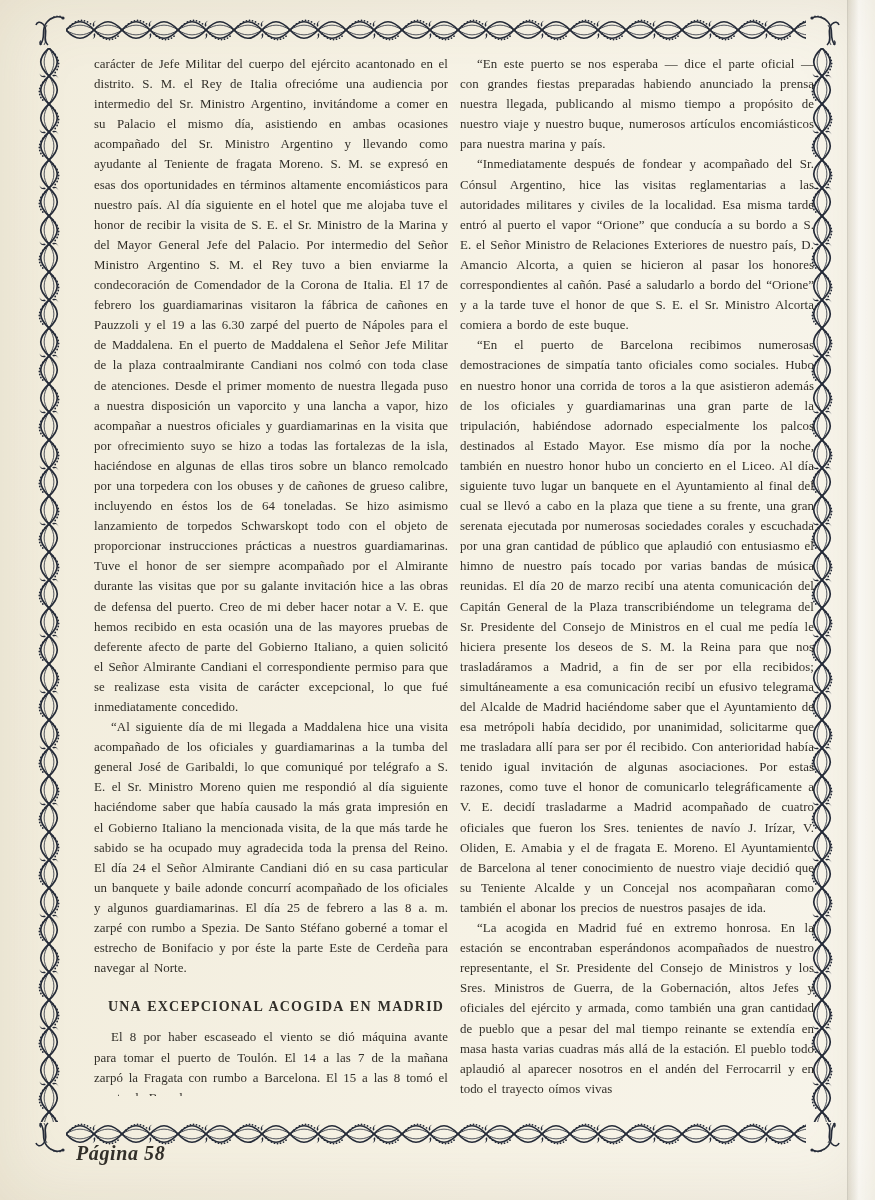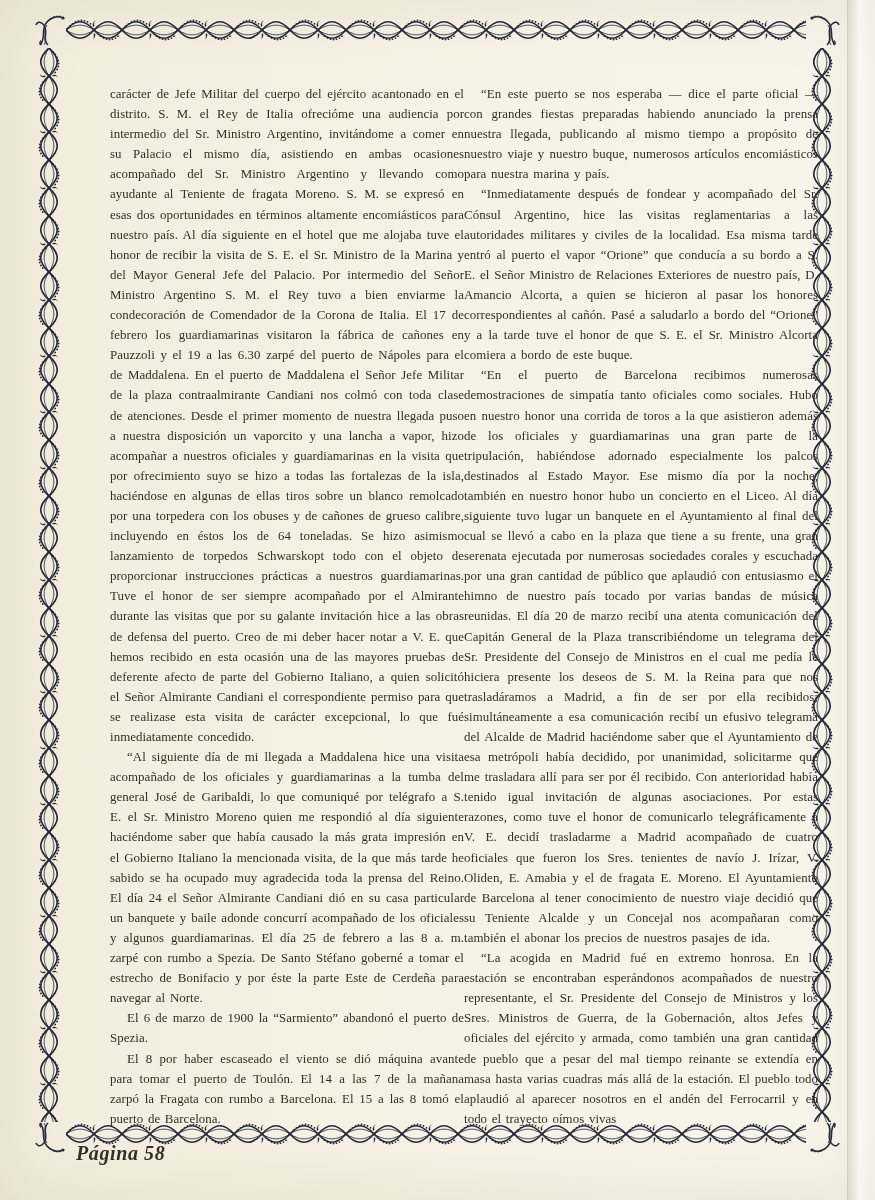--- a/index.html
+++ b/index.html
@@ -27,22 +27,22 @@
   #border-top{left:66px;top:17px;width:740px;}
   #border-bottom{left:66px;top:1121px;width:740px;}
   #border-left{left:36px;top:48px;height:1074px;}
   #border-right{left:809px;top:48px;height:1074px;}
   .corner{width:34px;height:34px;}
   #corner-tl{left:34px;top:12px;}
   #corner-tr{left:807px;top:12px;transform:scaleX(-1);}
   #corner-bl{left:34px;top:1122px;transform:scaleY(-1);}
   #corner-br{left:807px;top:1122px;transform:scale(-1,-1);}
   .content{
-    position:absolute;left:94px;top:84px;width:720px;
-    display:flex;gap:0;margin-left:16px;
+    position:absolute;left:94px;top:54px;width:720px;
+    display:flex;gap:12px;
   }
   .col{
     width:354px;height:1042px;overflow:hidden;
     text-align:justify;
     font-size:12.9px;line-height:20.1px;
     word-spacing:1.4px;letter-spacing:.05px;
   }
   .para{margin:0;text-indent:17px;}
   .para.noind{text-indent:0;}
   .heading{
@@ -198,21 +198,21 @@
       <use href="#k"></use>
     </svg>
   <svg class="corner" id="corner-br" viewBox="0 0 34 34">
       <use href="#k"></use>
     </svg>
 
   <div class="content">
     <div class="col">
       <p class="para noind">carácter de Jefe Militar del cuerpo del ejército acantonado en el distrito. S. M. el Rey de Italia ofrecióme una audiencia por intermedio del Sr. Ministro Argentino, invitándome a comer en su Palacio el mismo día, asistiendo en ambas ocasiones acompañado del Sr. Ministro Argentino y llevando como ayudante al Teniente de fragata Moreno. S. M. se expresó en esas dos oportunidades en términos altamente encomiásticos para nuestro país. Al día siguiente en el hotel que me alojaba tuve el honor de recibir la visita de S. E. el Sr. Ministro de la Marina y del Mayor General Jefe del Palacio. Por intermedio del Señor Ministro Argentino S. M. el Rey tuvo a bien enviarme la condecoración de Comendador de la Corona de Italia. El 17 de febrero los guardiamarinas visitaron la fábrica de cañones en Pauzzoli y el 19 a las 6.30 zarpé del puerto de Nápoles para el de Maddalena. En el puerto de Maddalena el Señor Jefe Militar de la plaza contraalmirante Candiani nos colmó con toda clase de atenciones. Desde el primer momento de nuestra llegada puso a nuestra disposición un vaporcito y una lancha a vapor, hizo acompañar a nuestros oficiales y guardiamarinas en la visita que por ofrecimiento suyo se hizo a todas las fortalezas de la isla, haciéndose en algunas de ellas tiros sobre un blanco remolcado por una torpedera con los obuses y de cañones de grueso calibre, incluyendo en éstos los de 64 toneladas. Se hizo asimismo lanzamiento de torpedos Schwarskopt todo con el objeto de proporcionar instrucciones prácticas a nuestros guardiamarinas. Tuve el honor de ser siempre acompañado por el Almirante durante las visitas que por su galante invitación hice a las obras de defensa del puerto. Creo de mi deber hacer notar a V. E. que hemos recibido en esta ocasión una de las mayores pruebas de deferente afecto de parte del Gobierno Italiano, a quien solicitó el Señor Almirante Candiani el correspondiente permiso para que se realizase esta visita de carácter excepcional, lo que fué inmediatamente concedido.</p>
       <p class="para">“Al siguiente día de mi llegada a Maddalena hice una visita acompañado de los oficiales y guardiamarinas a la tumba del general José de Garibaldi, lo que comuniqué por telégrafo a S. E. el Sr. Ministro Moreno quien me respondió al día siguiente haciéndome saber que había causado la más grata impresión en el Gobierno Italiano la mencionada visita, de la que más tarde he sabido se ha ocupado muy agradecida toda la prensa del Reino. El día 24 el Señor Almirante Candiani dió en su casa particular un banquete y baile adonde concurrí acompañado de los oficiales y algunos guardiamarinas. El día 25 de febrero a las 8 a. m. zarpé con rumbo a Spezia. De Santo Stéfano goberné a tomar el estrecho de Bonifacio y por éste la parte Este de Cerdeña para navegar al Norte.</p>
-      <p class="para">El 6 de marzo de 1900 la “Sarmiento” abandonó el puerto de Spezia.</p>
+      <h2 class="heading">UNA EXCEPCIONAL ACOGIDA EN MADRID</h2>
       <p class="para">El 8 por haber escaseado el viento se dió máquina avante para tomar el puerto de Toulón. El 14 a las 7 de la mañana zarpó la Fragata con rumbo a Barcelona. El 15 a las 8 tomó el puerto de Barcelona.</p>
     </div>
     <div class="col">
       <p class="para">“En este puerto se nos esperaba — dice el parte oficial — con grandes fiestas preparadas habiendo anunciado la prensa nuestra llegada, publicando al mismo tiempo a propósito de nuestro viaje y nuestro buque, numerosos artículos encomiásticos para nuestra marina y país.</p>
       <p class="para">“Inmediatamente después de fondear y acompañado del Sr. Cónsul Argentino, hice las visitas reglamentarias a las autoridades militares y civiles de la localidad. Esa misma tarde entró al puerto el vapor “Orione” que conducía a su bordo a S. E. el Señor Ministro de Relaciones Exteriores de nuestro país, D. Amancio Alcorta, a quien se hicieron al pasar los honores correspondientes al cañón. Pasé a saludarlo a bordo del “Orione” y a la tarde tuve el honor de que S. E. el Sr. Ministro Alcorta comiera a bordo de este buque.</p>
       <p class="para">“En el puerto de Barcelona recibimos numerosas demostraciones de simpatía tanto oficiales como sociales. Hubo en nuestro honor una corrida de toros a la que asistieron además de los oficiales y guardiamarinas una gran parte de la tripulación, habiéndose adornado especialmente los palcos destinados al Estado Mayor. Ese mismo día por la noche, también en nuestro honor hubo un concierto en el Liceo. Al día siguiente tuvo lugar un banquete en el Ayuntamiento al final del cual se llevó a cabo en la plaza que tiene a su frente, una gran serenata ejecutada por numerosas sociedades corales y escuchada por una gran cantidad de público que aplaudió con entusiasmo el himno de nuestro país tocado por varias bandas de música reunidas. El día 20 de marzo recibí una atenta comunicación del Capitán General de la Plaza transcribiéndome un telegrama del Sr. Presidente del Consejo de Ministros en el cual me pedía le hiciera presente los deseos de S. M. la Reina para que nos trasladáramos a Madrid, a fin de ser por ella recibidos; simultáneamente a esa comunicación recibí un efusivo telegrama del Alcalde de Madrid haciéndome saber que el Ayuntamiento de esa metrópoli había decidido, por unanimidad, solicitarme que me trasladara allí para ser por él recibido. Con anterioridad había tenido igual invitación de algunas asociaciones. Por estas razones, como tuve el honor de comunicarlo telegráficamente a V. E. decidí trasladarme a Madrid acompañado de cuatro oficiales que fueron los Sres. tenientes de navío J. Irízar, V. Oliden, E. Amabia y el de fragata E. Moreno. El Ayuntamiento de Barcelona al tener conocimiento de nuestro viaje decidió que su Teniente Alcalde y un Concejal nos acompañaran como también el abonar los precios de nuestros pasajes de ida.</p>
       <p class="para">“La acogida en Madrid fué en extremo honrosa. En la estación se encontraban esperándonos acompañados de nuestro representante, el Sr. Presidente del Consejo de Ministros y los Sres. Ministros de Guerra, de la Gobernación, altos Jefes y oficiales del ejército y armada, como también una gran cantidad de pueblo que a pesar del mal tiempo reinante se extendía en masa hasta varias cuadras más allá de la estación. El pueblo todo aplaudió al aparecer nosotros en el andén del Ferrocarril y en todo el trayecto oímos vivas</p>
     </div>
   </div>
 

